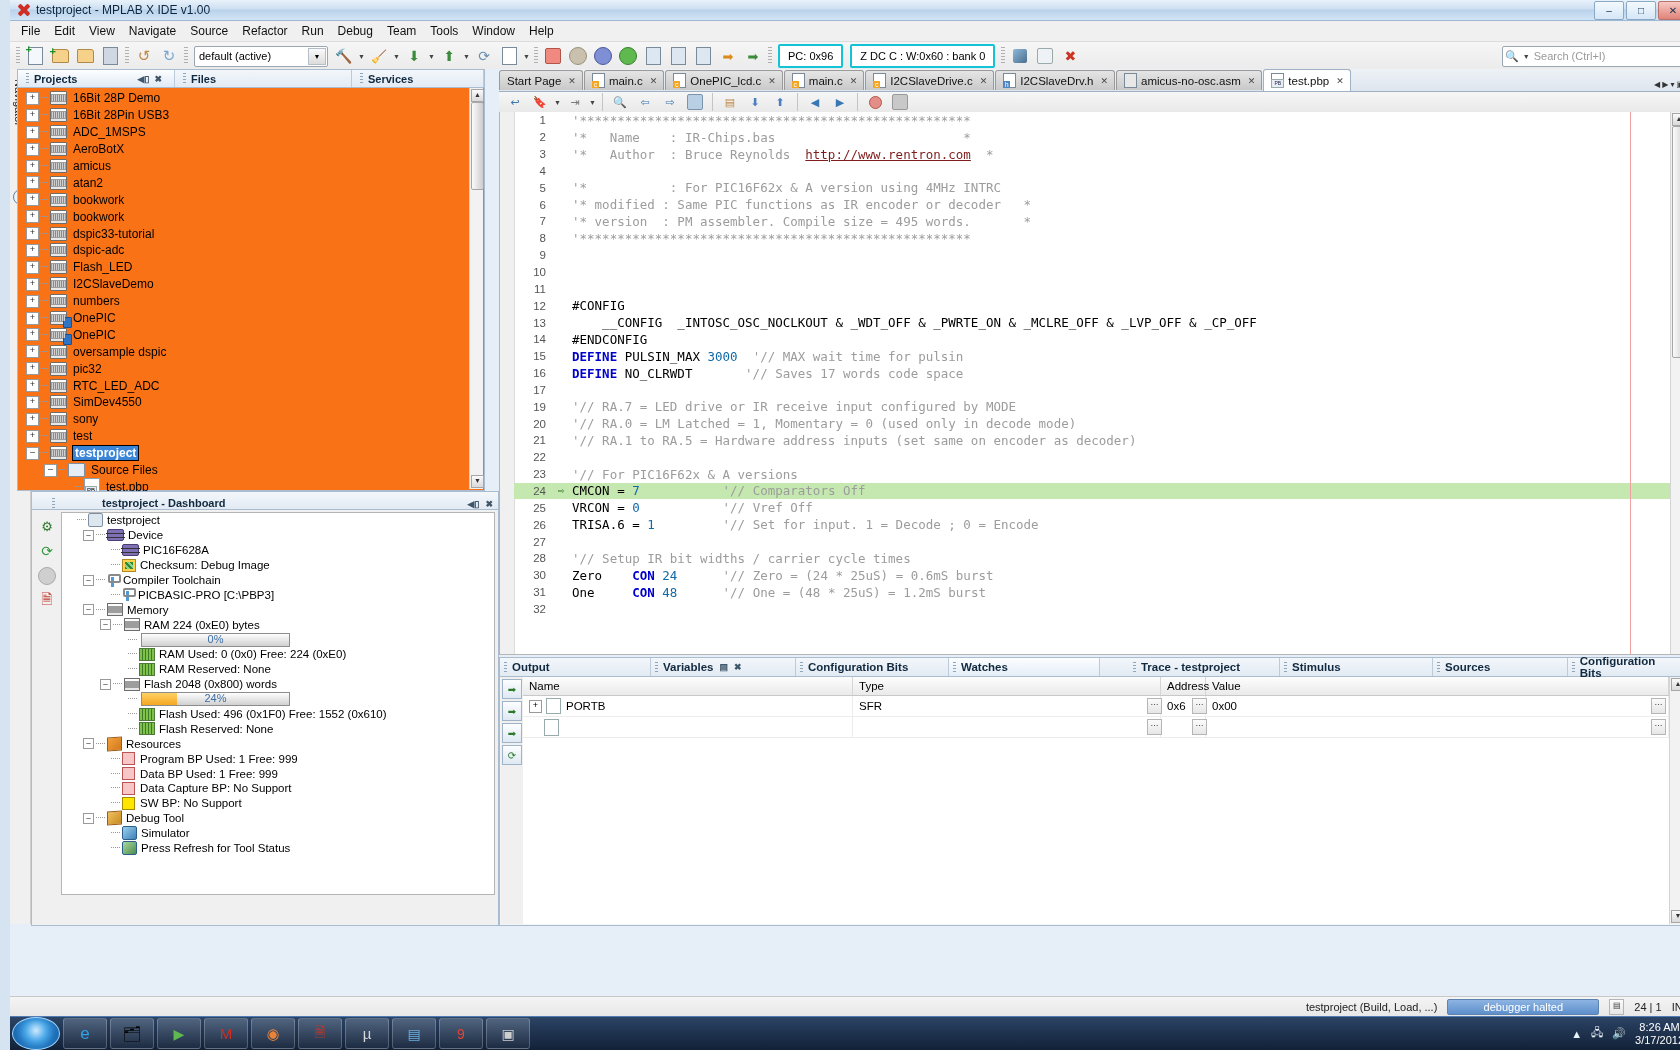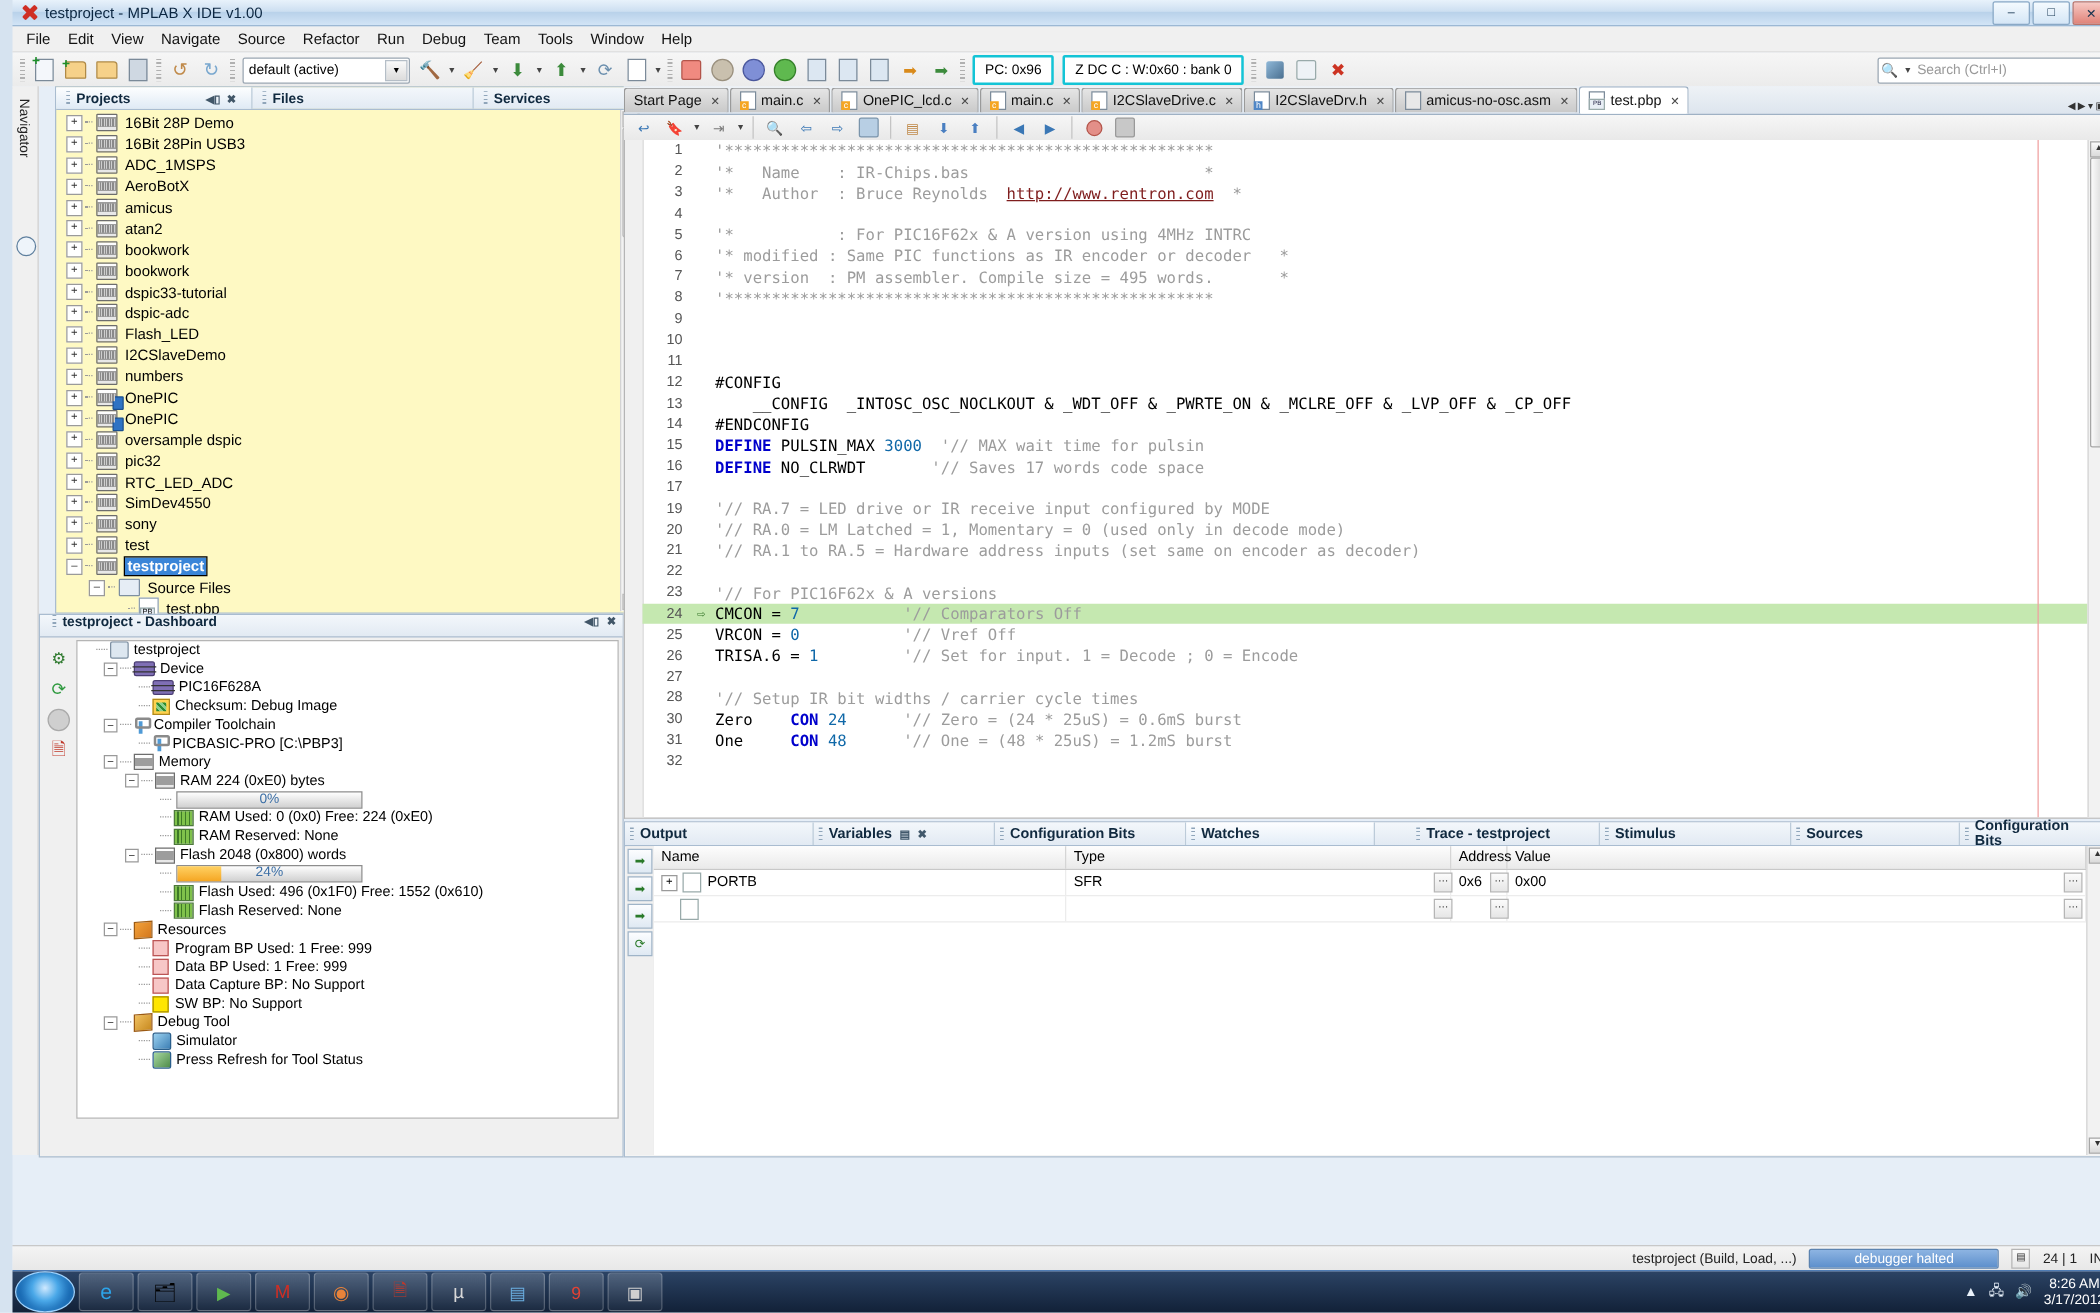--- a/index.html
+++ b/index.html
@@ -75,21 +75,21 @@
 
   
   .body-area{position:absolute;left:0;top:69px;width:1680px;height:955px;background:#e6eef7;}
   .navstrip{position:absolute;left:0;top:0;width:20px;height:855px;background:#f0f0f0;border-right:1px solid #cfcfcf;}
   .navstrip .vtext{
     position:absolute;top:10px;left:3px;writing-mode:vertical-rl;font-size:11px;color:#222;letter-spacing:0px;
   }
   .nav-ico{position:absolute;left:3px;top:120px;width:14px;height:14px;border-radius:50%;border:1px solid #5e7f9e;background:#eef4fa;}
 
   
-  .projpanel{position:absolute;left:34px;top:0;width:466px;height:420px;background:#fef9c3;border:1px solid #a9bcd0;}
+  .projpanel{position:absolute;left:7px;top:0;width:466px;height:420px;background:#f97316;border:1px solid #a9bcd0;}
   .panel-tabs{height:17px;background:linear-gradient(to bottom,#f3f7fb,#e2eaf3);display:flex;border-bottom:1px solid #a9bcd0;}
   .ptab{display:flex;align-items:center;font-size:11px;font-weight:bold;color:#10293f;padding:0 8px;border-right:1px solid #bccbd9;position:relative;}
   .ptab .grip{width:3px;height:11px;margin-right:5px;background:repeating-linear-gradient(to bottom,#8fa5ba 0 1px,transparent 1px 3px);}
   .ptab.sel{background:linear-gradient(to bottom,#fdfeff,#dfeaf5);}
   .ptab-icons{margin-left:auto;display:flex;gap:5px;align-items:center;padding-right:4px;color:#415668;font-size:9px;}
 
   .tree{font-size:12px;padding:2px 0 0 2px;position:relative;overflow:hidden;}
   .trow{height:16.9px;display:flex;align-items:center;white-space:nowrap;}
   .exp{width:11px;height:11px;border:1px solid #9a9a9a;background:#fff;font-size:9px;line-height:9px;text-align:center;color:#333;margin-right:2px;flex:none;}
   .dots{width:6px;height:1px;border-top:1px dotted #9a9a9a;margin-right:3px;}
@@ -101,21 +101,21 @@
   .projico:after{content:"";position:absolute;left:1px;right:1px;top:3px;height:6px;
     background:repeating-linear-gradient(to right,#cfcfcf 0 1px,#8a8a8a 1px 2px);}
   .badge-lock{position:absolute;left:12px;top:5px;width:7px;height:9px;background:#2e73c4;border:1px solid #1b4f8e;border-radius:1px;}
   .lbl{font-size:12px;color:#000;}
   .lbl.sel{background:#3a85d8;color:#fff;outline:1px solid #000;padding:0 2px;font-weight:bold;}
   .vscroll{position:absolute;right:1px;top:18px;width:13px;bottom:1px;background:#f2f2f2;border-left:1px solid #d3d3d3;}
   .vthumb{position:absolute;left:1px;width:11px;background:linear-gradient(to right,#fbfbfb,#cdcdcd);border:1px solid #a6a6a6;border-radius:2px;}
   .vsb-arrow{position:absolute;left:1px;width:11px;height:11px;background:linear-gradient(to bottom,#fafafa,#dadada);border:1px solid #a6a6a6;font-size:7px;text-align:center;line-height:10px;color:#333;}
 
   .dashpanel{position:absolute;left:21px;top:422px;width:466px;height:433px;background:#f0f0f0;border:1px solid #a9bcd0;}
-  .dash-title{height:17px;background:linear-gradient(to bottom,#f3f7fb,#e2eaf3);display:flex;align-items:flex-start;font-size:11px;font-weight:bold;color:#10293f;padding-left:10px;border-bottom:1px solid #a9bcd0;}
+  .dash-title{height:17px;background:linear-gradient(to bottom,#f3f7fb,#e2eaf3);display:flex;align-items:flex-end;font-size:11px;font-weight:bold;color:#10293f;padding-left:20px;border-bottom:1px solid #a9bcd0;gap:42px;}
   .dash-title .grip{width:3px;height:11px;margin-right:5px;background:repeating-linear-gradient(to bottom,#8fa5ba 0 1px,transparent 1px 3px);}
   .dash-icons{margin-left:auto;display:flex;gap:6px;padding-right:5px;font-size:9px;color:#415668;}
   .dash-side{position:absolute;left:2px;top:20px;width:26px;bottom:4px;background:#f0f0f0;}
   .dash-sidebtn{width:22px;height:22px;margin:3px auto;display:flex;align-items:center;justify-content:center;}
   .dash-body{position:absolute;left:29px;top:20px;right:3px;bottom:30px;background:#fff;border:1px solid #b5b5b5;overflow:hidden;}
   .drow{height:14.9px;display:flex;align-items:center;font-size:11.5px;white-space:nowrap;}
   .dexp{width:9px;height:9px;border:1px solid #9a9a9a;background:#fff;font-size:8px;line-height:7px;text-align:center;margin-right:2px;flex:none;}
   .dline{width:9px;height:1px;border-top:1px dotted #9a9a9a;margin-right:2px;flex:none;}
   .chip{width:15px;height:10px;background:#7f6fb5;border:1px solid #4a3d73;border-radius:2px;flex:none;margin-right:4px;position:relative;}
   .chip:before,.chip:after{content:"";position:absolute;left:-2px;right:-2px;height:1px;background:#333;}

